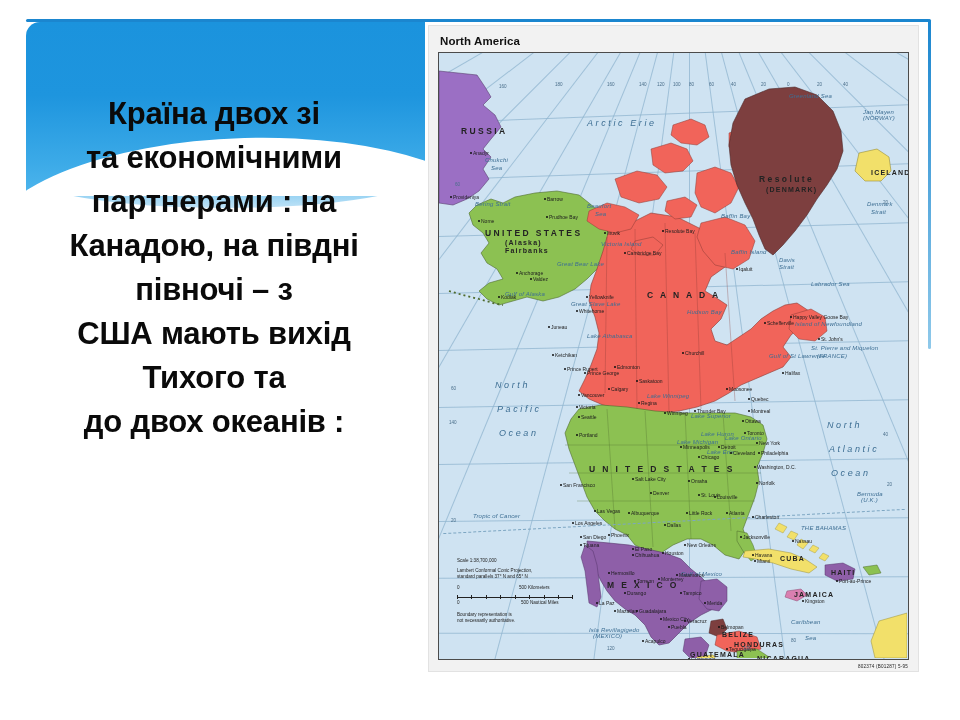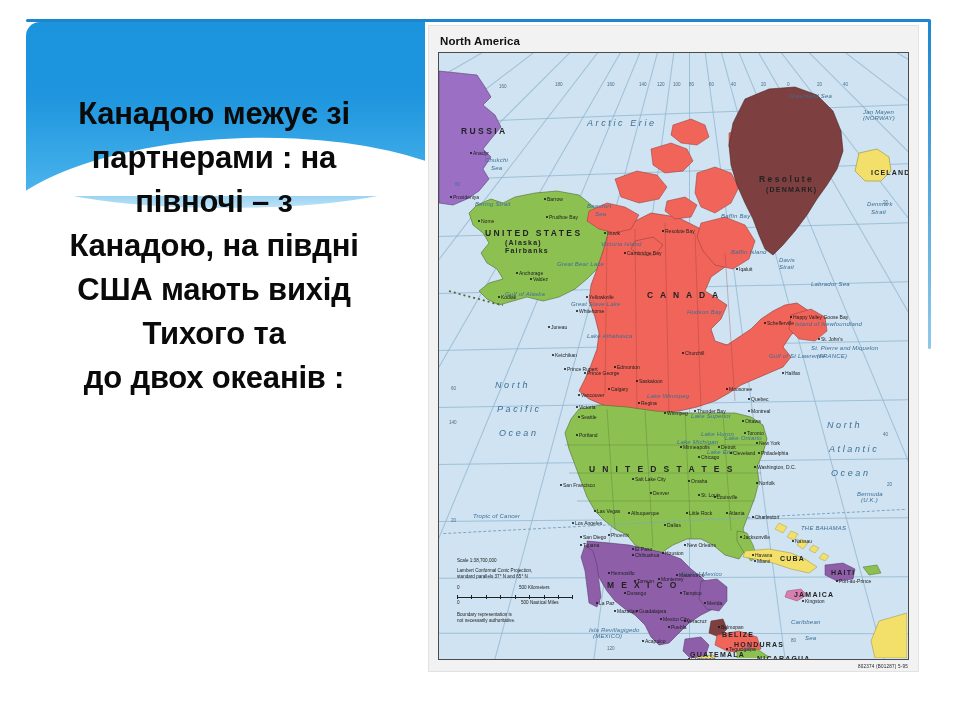--- a/index.html
+++ b/index.html
@@ -136,24 +136,25 @@
 <div id="text-panel">
   <div id="banner">
     <div class="wave2"></div>
     <div class="wave1"></div>
   </div>
   <div id="banner-tail">
     <div class="t"></div>
   </div>
 
   <div id="body-text">
-    <span class="ln">Канадою межує зі</span>
+    <span class="ln">Країна двох зі</span>
+    <span class="ln">та економічними</span>
     <span class="ln">партнерами : на</span>
+    <span class="ln">Канадою, на півдні</span>
     <span class="ln">півночі – з</span>
-    <span class="ln">Канадою, на півдні</span>
     <span class="ln">США мають вихід</span>
     <span class="ln">Тихого та</span>
     <span class="ln">до двох океанів :</span>
   </div>
 </div>
 
 <div id="map-panel">
   <div id="map-title">North America</div>
 
   <div id="map-frame">

